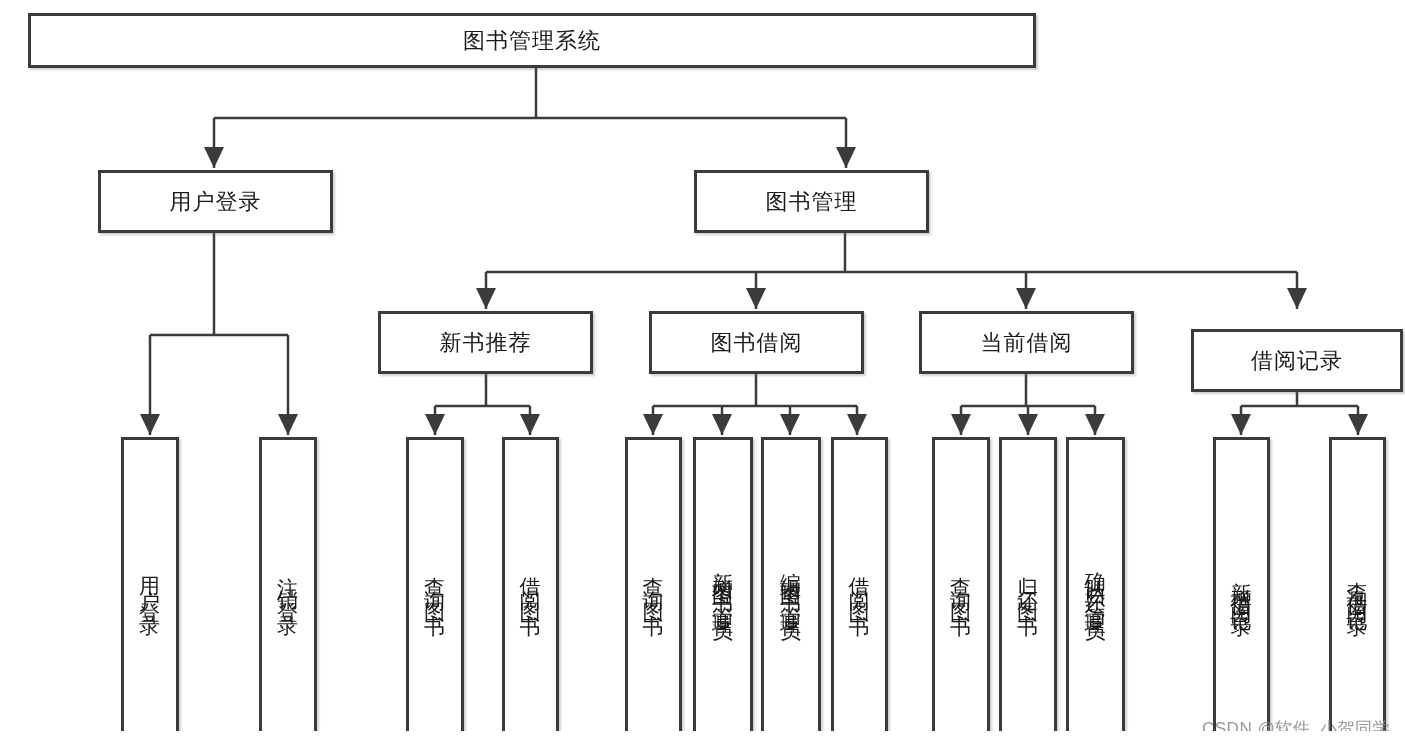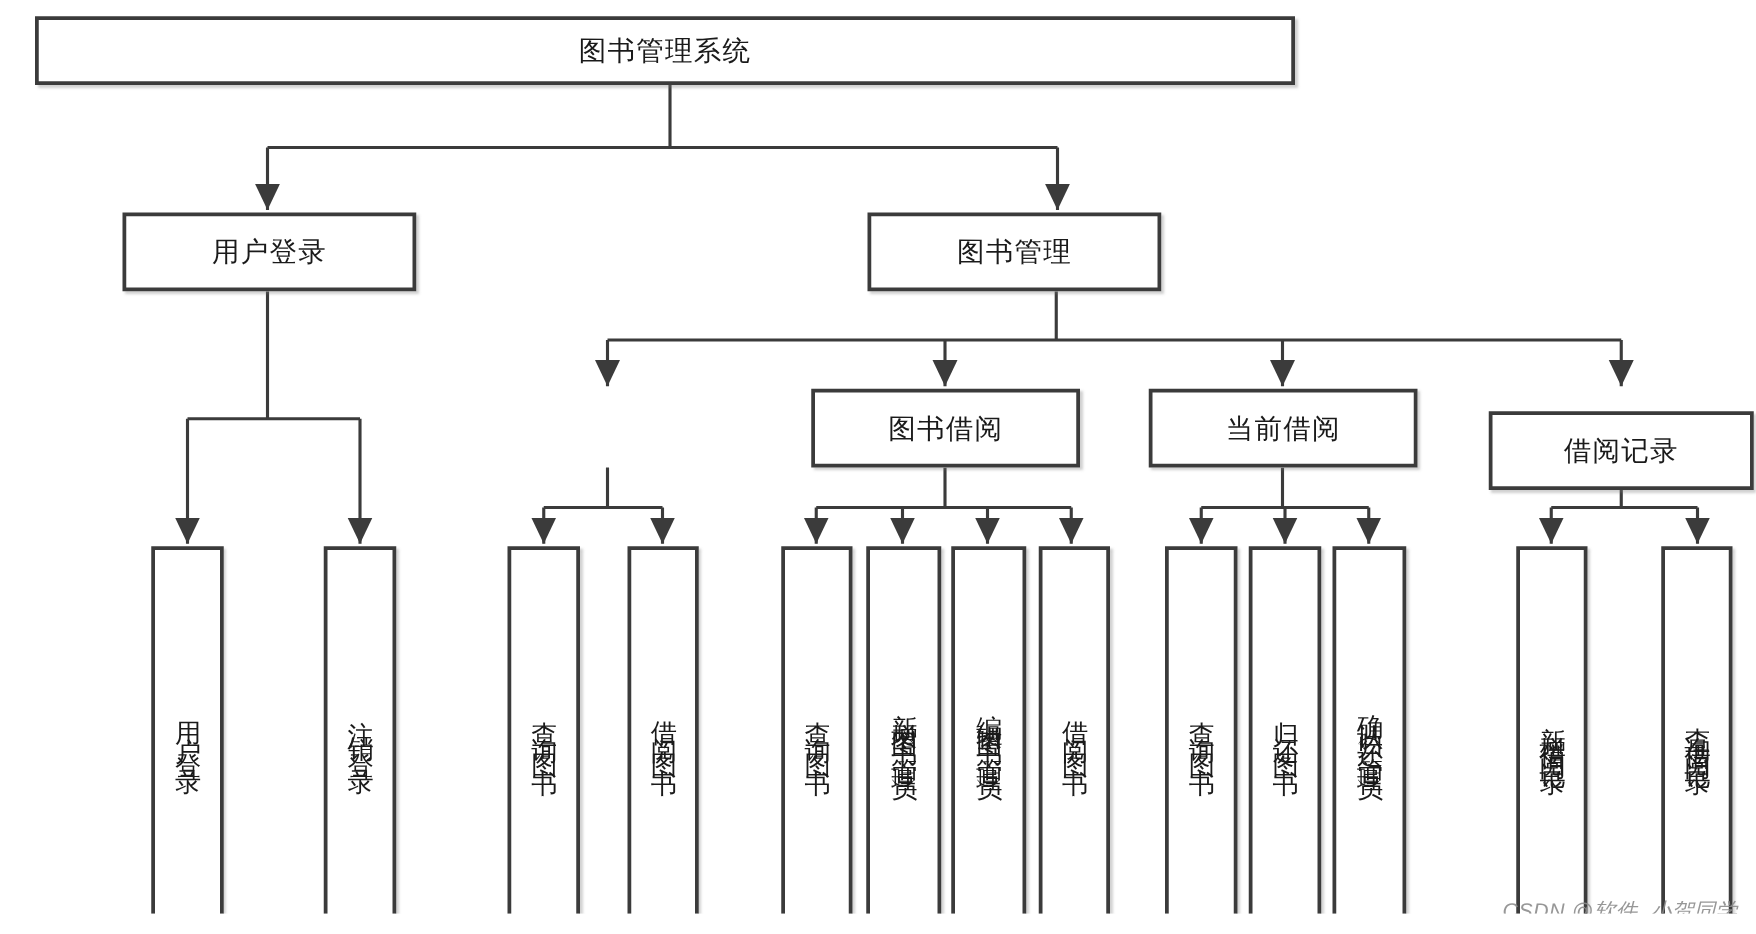--- a/index.html
+++ b/index.html
@@ -52,21 +52,20 @@
   .ls-tight { letter-spacing: 7px; }
   .watermark {
     position: absolute;
     left: 1186px;
     top: 717px;
     font-size: 17px;
     letter-spacing: 0.5px;
     color: rgba(140,140,140,0.9);
     white-space: nowrap;
     z-index: 5;
-    font-style: italic;
   }
 </style>
 </head>
 <body>
 
 <div class="diagram">
 
   <svg class="connectors" width="1405" height="747" viewBox="0 0 1405 747" xmlns="http://www.w3.org/2000/svg">
     <defs>
       <marker id="arw" markerUnits="userSpaceOnUse" markerWidth="24" markerHeight="24" refX="21" refY="10" orient="auto">
@@ -121,20 +120,23 @@
     <span class="htext">图书管理系统</span>
   </div>
 
   <div class="node" style="left:82px;top:170px;width:235px;height:63px">
     <span class="htext">用户登录</span>
   </div>
   <div class="node" style="left:678px;top:170px;width:235px;height:63px">
     <span class="htext">图书管理</span>
   </div>
 
+  <div class="node" style="left:362px;top:311px;width:215px;height:63px">
+    <span class="htext">新书推荐</span>
+  </div>
   <div class="node" style="left:903px;top:311px;width:215px;height:63px">
     <span class="htext">当前借阅</span>
   </div>
   <div class="node" style="left:633px;top:311px;width:215px;height:63px">
     <span class="htext">图书借阅</span>
   </div>
   <div class="node" style="left:1175px;top:329px;width:212px;height:63px">
     <span class="htext">借阅记录</span>
   </div>
 

